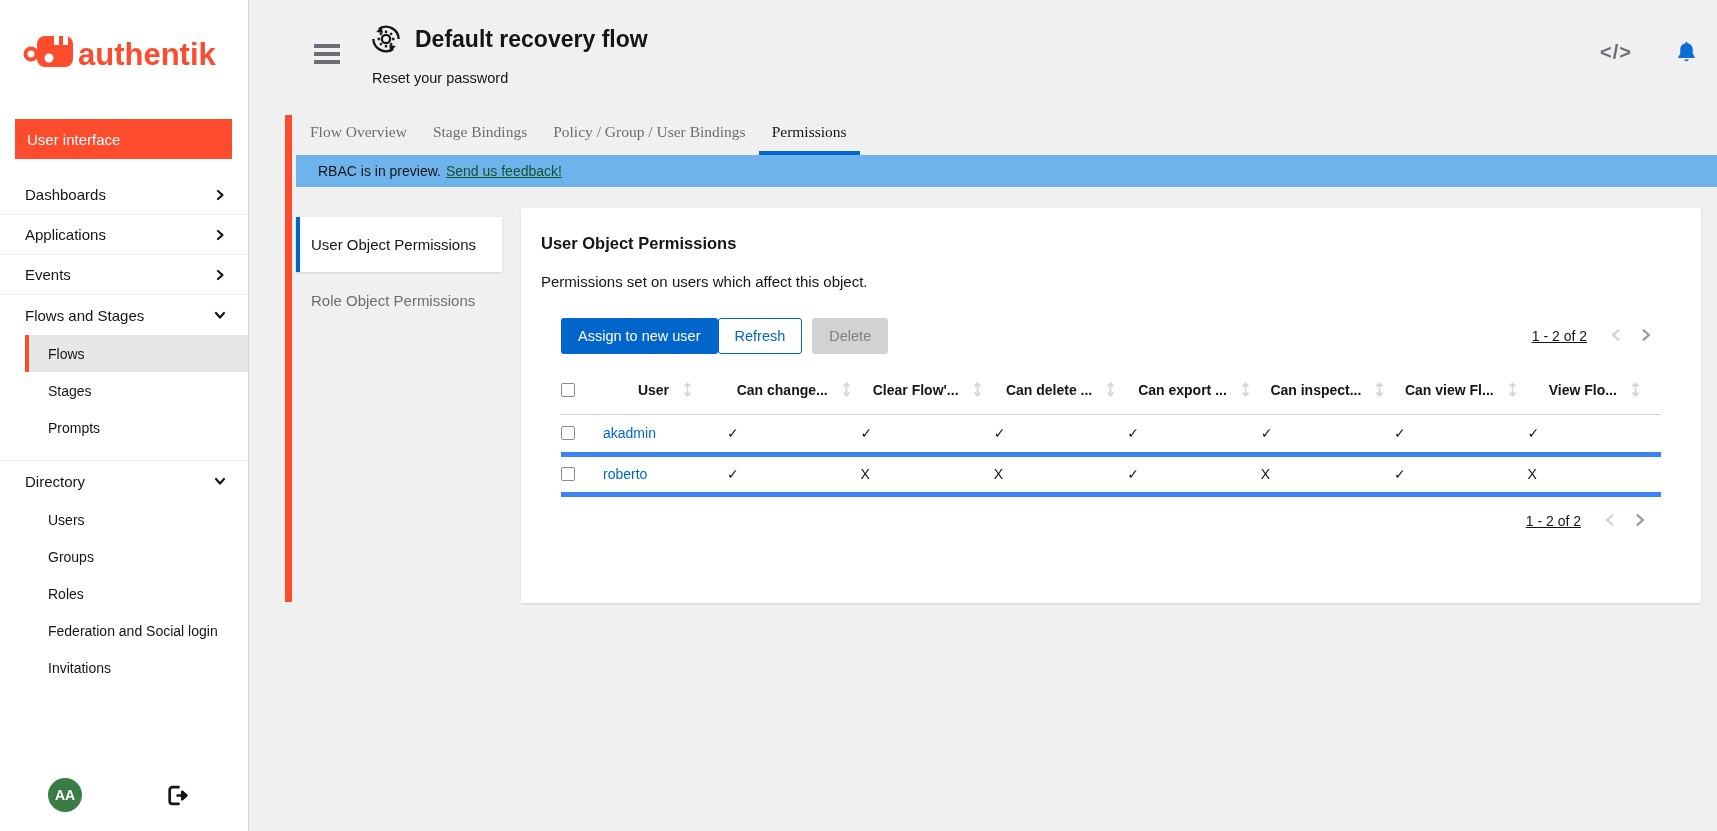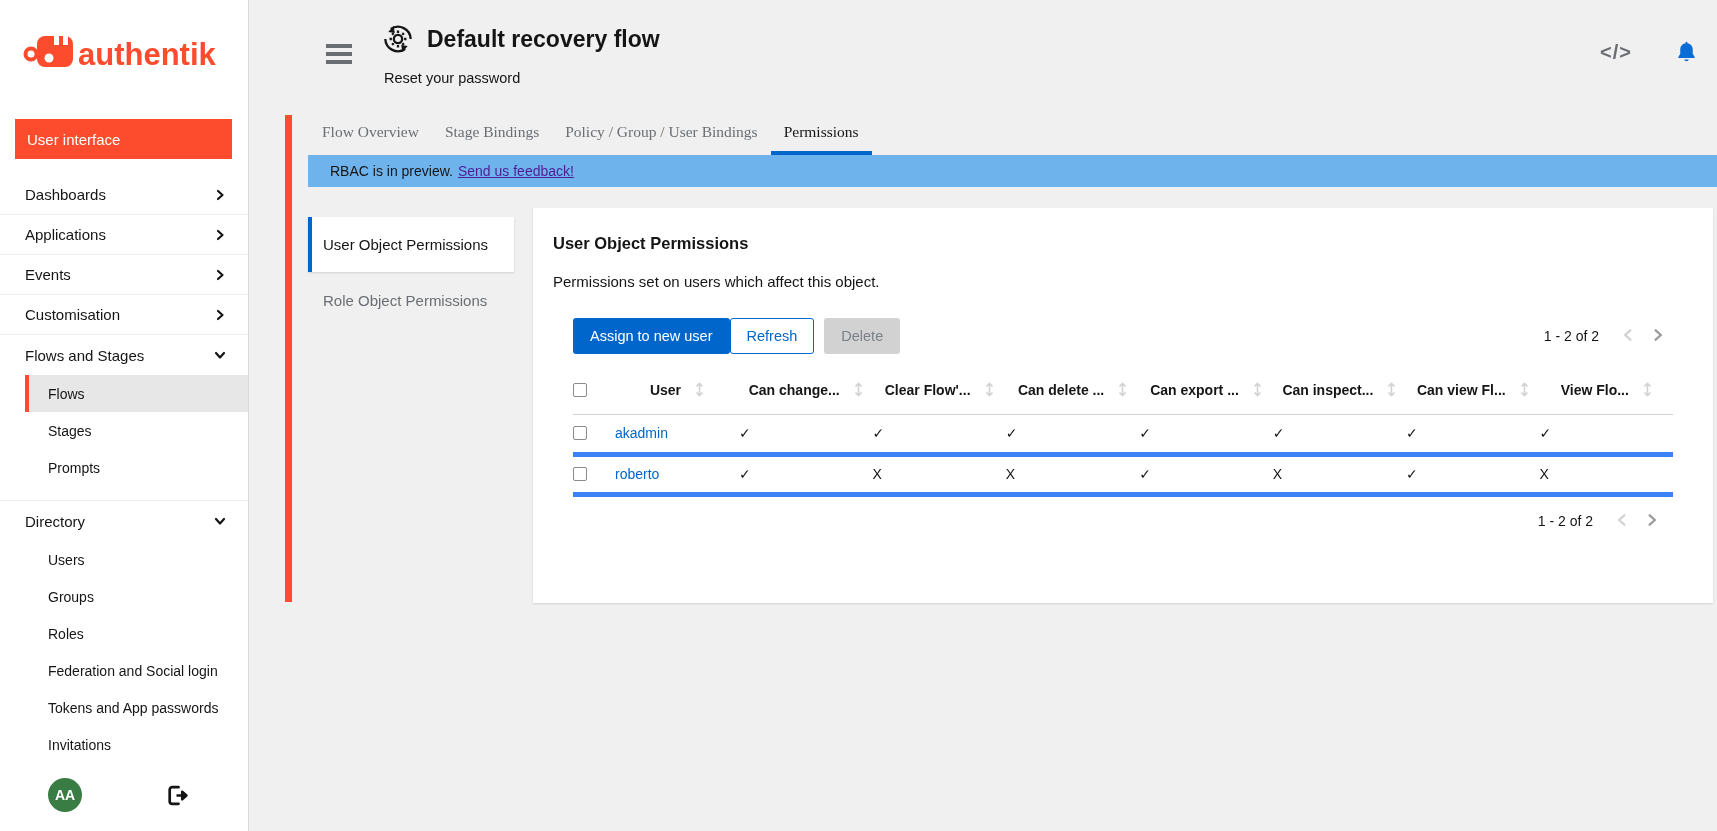--- a/index.html
+++ b/index.html
@@ -22,60 +22,60 @@
              padding-left:23px; font-size:14px; cursor:pointer; }
   .subitem.active { background:#e7e7e7; border-left:4px solid #fd4b2d; padding-left:19px; }
   .side-footer { height:64px; display:flex; align-items:center; justify-content:space-between;
                  padding:0 58px 8px 48px; }
   .avatar { width:34px; height:34px; border-radius:50%; background:#3a7d44; color:#fff;
             font-size:14px; font-weight:bold; display:flex; align-items:center; justify-content:center;
             cursor:pointer; }
   .accent-stripe { position:absolute; left:285px; top:115px; width:7px; height:487px; background:#fd4b2d; }
 
   
-  .main { position:absolute; left:285px; top:0; right:0; bottom:0; padding-left:23px; }
+  .main { position:absolute; left:285px; top:0; right:0; bottom:0; padding-left:11px; }
   .topbar { position:relative; height:113px; }
   .hamburger { position:absolute; left:18px; top:44px; width:26px; height:20px; cursor:pointer; }
   .hamburger span { display:block; height:4px; background:#6a6e73; margin-bottom:4px; }
   .title-wrap { position:absolute; left:75px; top:24px; display:flex; align-items:center; gap:14px; }
   .page-title { font-size:23px; font-weight:600; }
   .subtitle { position:absolute; left:76px; top:70px; font-size:14.5px; }
   .top-icons { position:absolute; right:18px; top:40px; display:flex; align-items:center; gap:42px; }
   .code-glyph { font-size:20px; font-weight:bold; color:#6a6e73; letter-spacing:1px; cursor:pointer; }
 
   
   .tabbar { display:flex; height:42px; padding-left:1px; }
   .tab { padding:0 13px; display:flex; align-items:center; font-size:15.5px; color:#6a6e73;
          cursor:pointer; border-bottom:4px solid transparent;font-family:Liberation Serif, serif; }
   .tab.active { color:#151515; border-bottom-color:#0066cc; }
 
   
   .banner { height:32px; background:#6fb3ec; display:flex; align-items:center; padding-left:22px;
             font-size:14px; color:#151515; }
-  .banner a { color:#4c1d95; text-decoration:underline; margin-left:5px; cursor:pointer; }
+  .banner a { color:#14532d; text-decoration:underline; margin-left:5px; cursor:pointer; }
 
   
   .content { position:relative; height:645px; }
   .side-tabs { position:absolute; left:0; top:30px; width:206px; }
   .stab { height:55px; display:flex; align-items:center; padding-left:15px; font-size:15px;
           color:#6a6e73; cursor:pointer; border-top:1px solid #dcdcdc; }
   .stab.active { background:#fff; color:#151515; border-left:4px solid #0066cc; border-top:none;
                  padding-left:11px; box-shadow:0 1px 2px rgba(3,3,3,.12); }
 
   .card { position:absolute; left:225px; top:21px; width:1180px; height:395px; background:#fff;
           box-shadow:0 1px 2px rgba(3,3,3,.12); }
   .card-title { padding:26px 0 0 20px; font-size:16.5px; font-weight:bold; }
   .card-desc { padding:20px 0 0 20px; font-size:15px; }
   .toolbar { margin:28px 40px 0 40px; display:flex; align-items:center; }
   .btn { height:36px; padding:0 16px; font-size:14.5px; border-radius:3px; border:1px solid transparent;
          cursor:pointer; font-family:inherit; }
   .btn.primary { background:#0066cc; color:#fff; }
   .btn.secondary { background:#fff; color:#0066cc; border-color:#0066cc; }
   .btn.disabled { background:#d2d2d2; color:#7b8087; margin-left:10px; cursor:default; }
-  .pagination { margin-left:auto; display:flex; align-items:center; font-size:14px; }
+  .pagination { margin-left:auto; display:flex; align-items:center; font-size:14px;text-decoration:underline; }
   .pag-btn { background:none; border:none; cursor:pointer; padding:0 8px; }
   .pag-btn.first { margin-left:14px; }
   .pagination-bottom { margin:16px 46px 0 0; justify-content:flex-end; }
 
   table.perm { margin:12px 40px 0 40px; width:1100px; border-collapse:collapse; table-layout:fixed; }
   .perm th { height:48px; text-align:center; font-size:14px; font-weight:bold; color:#151515;
              border-bottom:1px solid #d2d2d2; cursor:pointer; white-space:nowrap; }
   .perm td { height:40px; font-size:14px; border-bottom:5px solid #3b82f6; }
   .perm .sort { margin-left:14px; vertical-align:-2px; }
   .perm a { color:#0066cc; text-decoration:none; cursor:pointer; }
@@ -114,26 +114,20 @@
         <svg width="12" height="12" viewBox="0 0 12 12">
             <path d="M4 2 l4.5 4 L4 10" fill="none" stroke="#151515" stroke-width="2.2" stroke-linecap="round" stroke-linejoin="round"></path>
           </svg>
       </div>
       <div class="nav-item bordered">
         <span>Events</span>
         <svg width="12" height="12" viewBox="0 0 12 12">
             <path d="M4 2 l4.5 4 L4 10" fill="none" stroke="#151515" stroke-width="2.2" stroke-linecap="round" stroke-linejoin="round"></path>
           </svg>
       </div>
-      <div class="nav-item bordered">
-        <span>Customisation</span>
-        <svg width="12" height="12" viewBox="0 0 12 12">
-            <path d="M4 2 l4.5 4 L4 10" fill="none" stroke="#151515" stroke-width="2.2" stroke-linecap="round" stroke-linejoin="round"></path>
-          </svg>
-      </div>
 
       <div class="nav-group">
         <div class="nav-item">
           <span>Flows and Stages</span>
           <svg width="12" height="12" viewBox="0 0 12 12">
               <path d="M2 4 l4 4.5 L10 4" fill="none" stroke="#151515" stroke-width="2.2" stroke-linecap="round" stroke-linejoin="round"></path>
             </svg>
         </div>
         <div class="subitem active">
           <span>Flows</span>
@@ -157,23 +151,20 @@
           <span>Users</span>
         </div>
         <div class="subitem">
           <span>Groups</span>
         </div>
         <div class="subitem">
           <span>Roles</span>
         </div>
         <div class="subitem">
           <span>Federation and Social login</span>
-        </div>
-        <div class="subitem">
-          <span>Tokens and App passwords</span>
         </div>
         <div class="subitem">
           <span>Invitations</span>
         </div>
       </div>
     </nav>
 
     <div class="side-footer">
       <div class="avatar">
         <span>AA</span>

